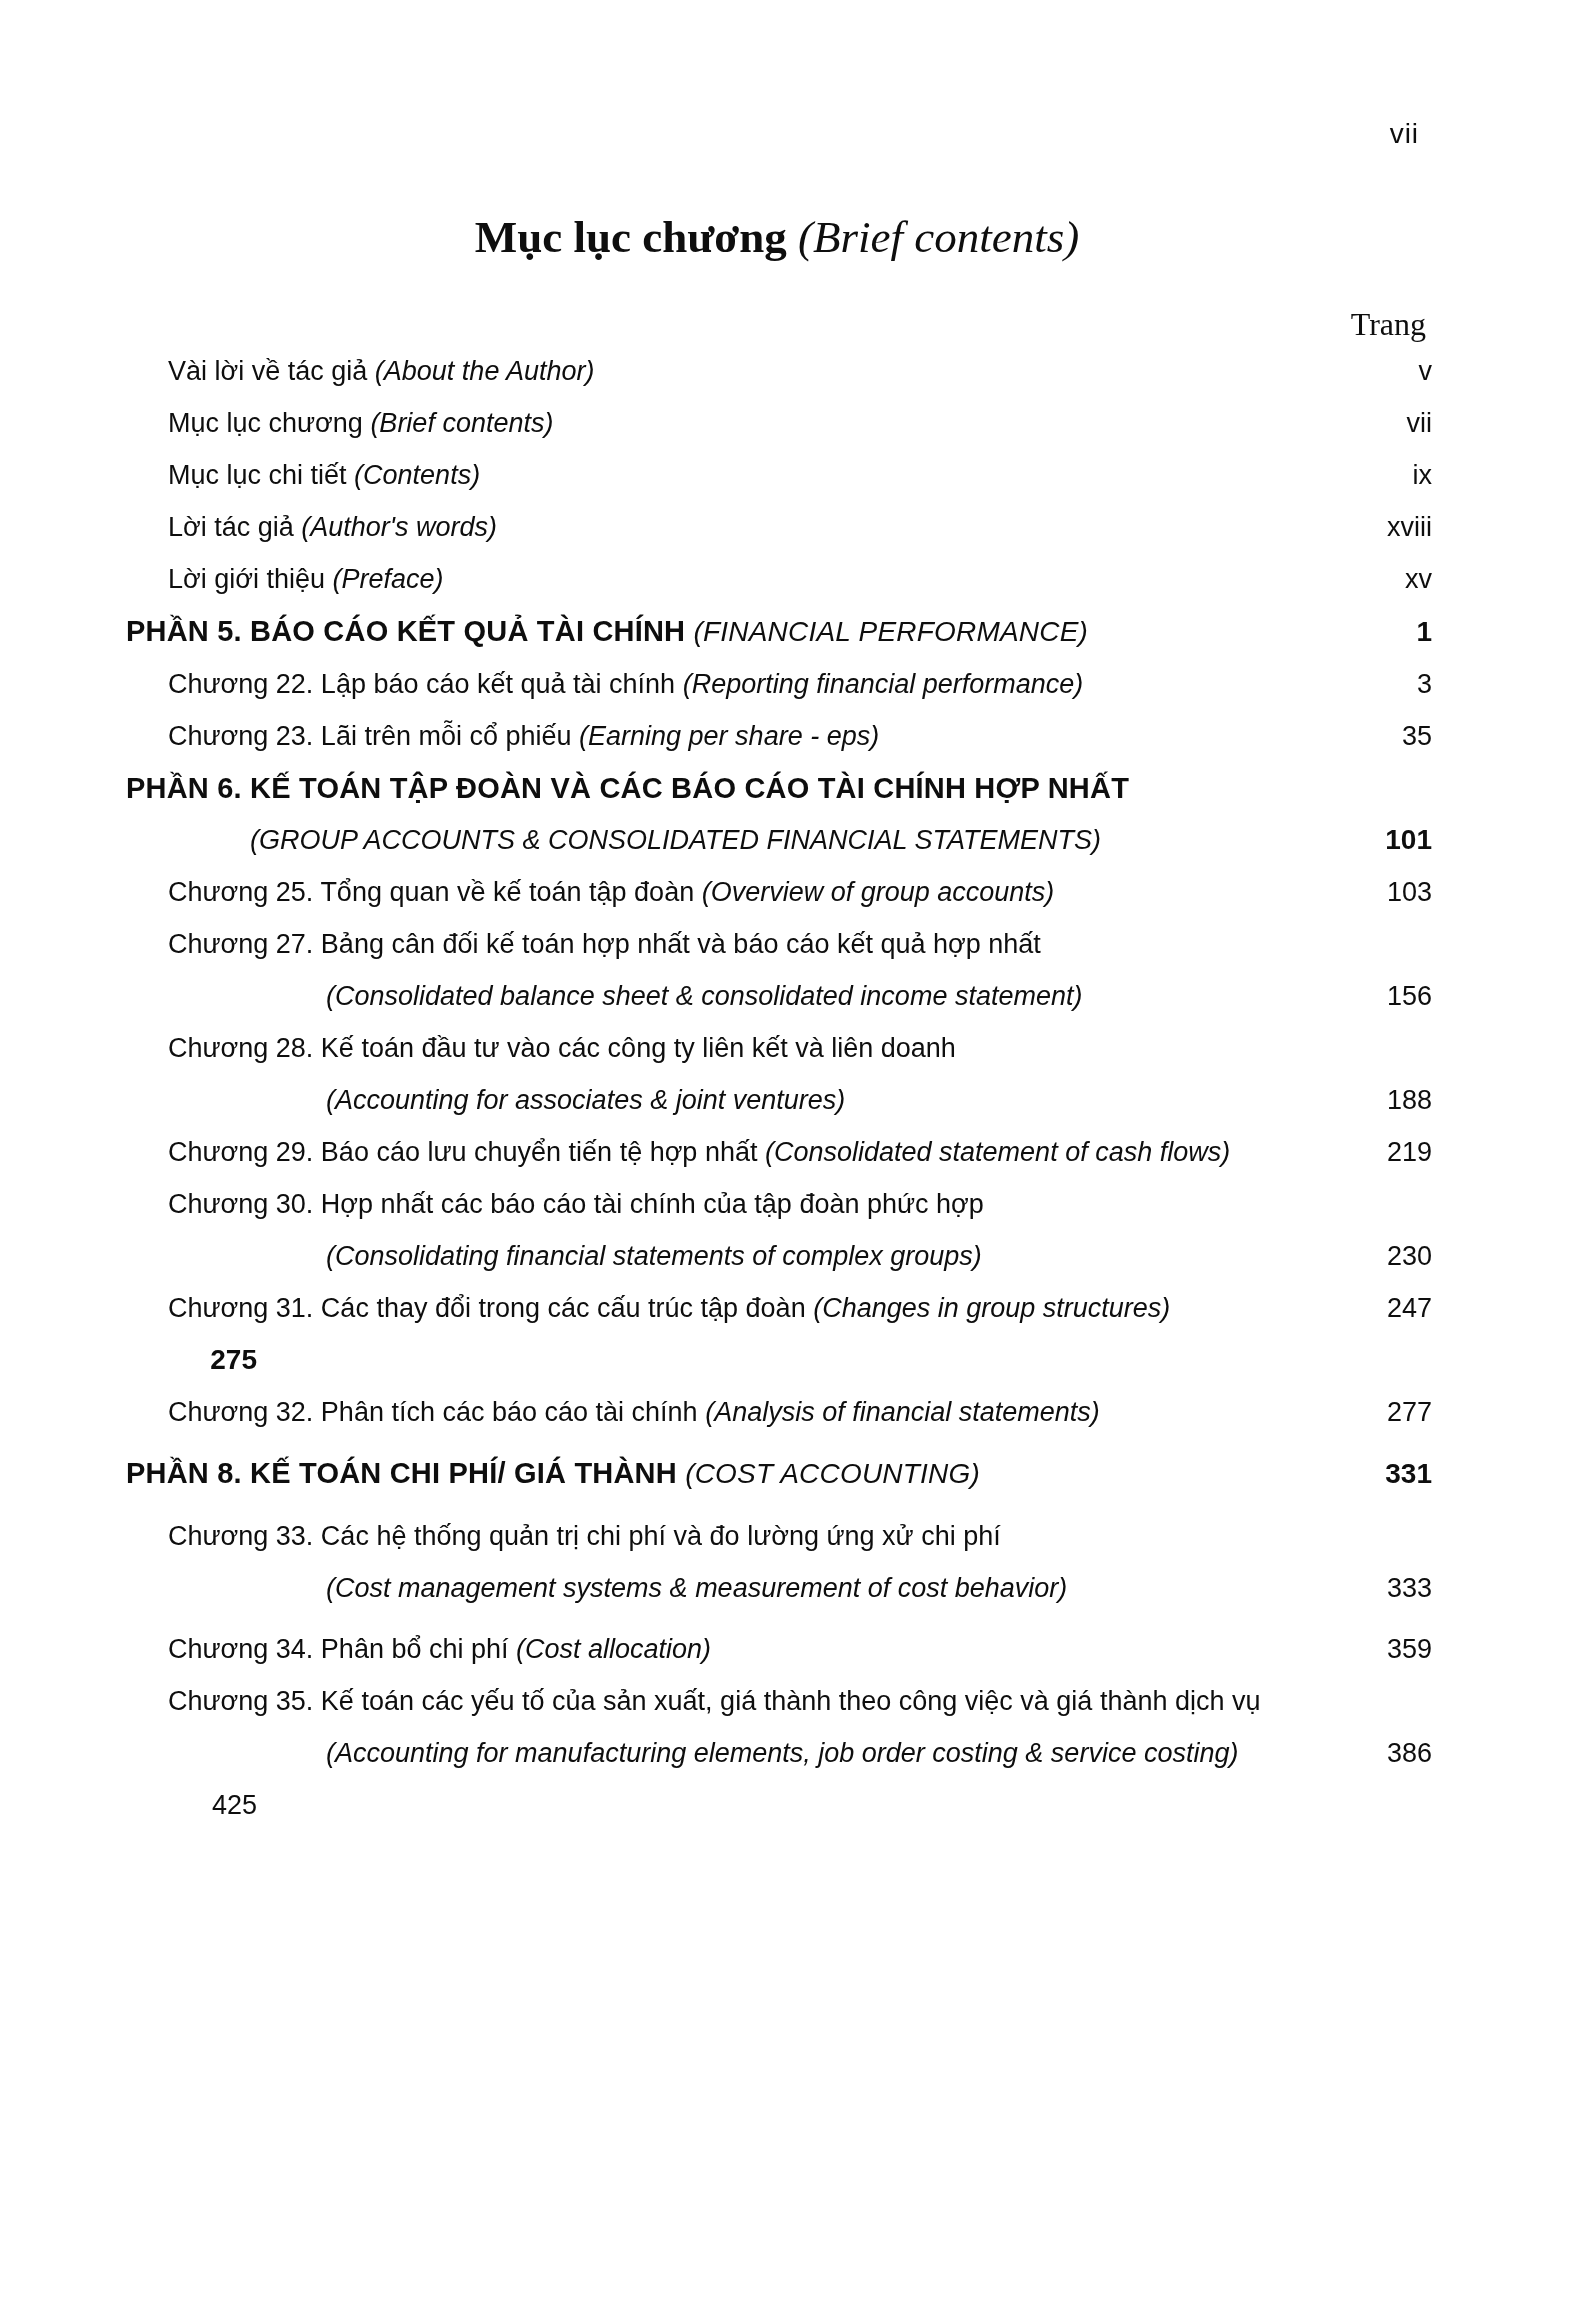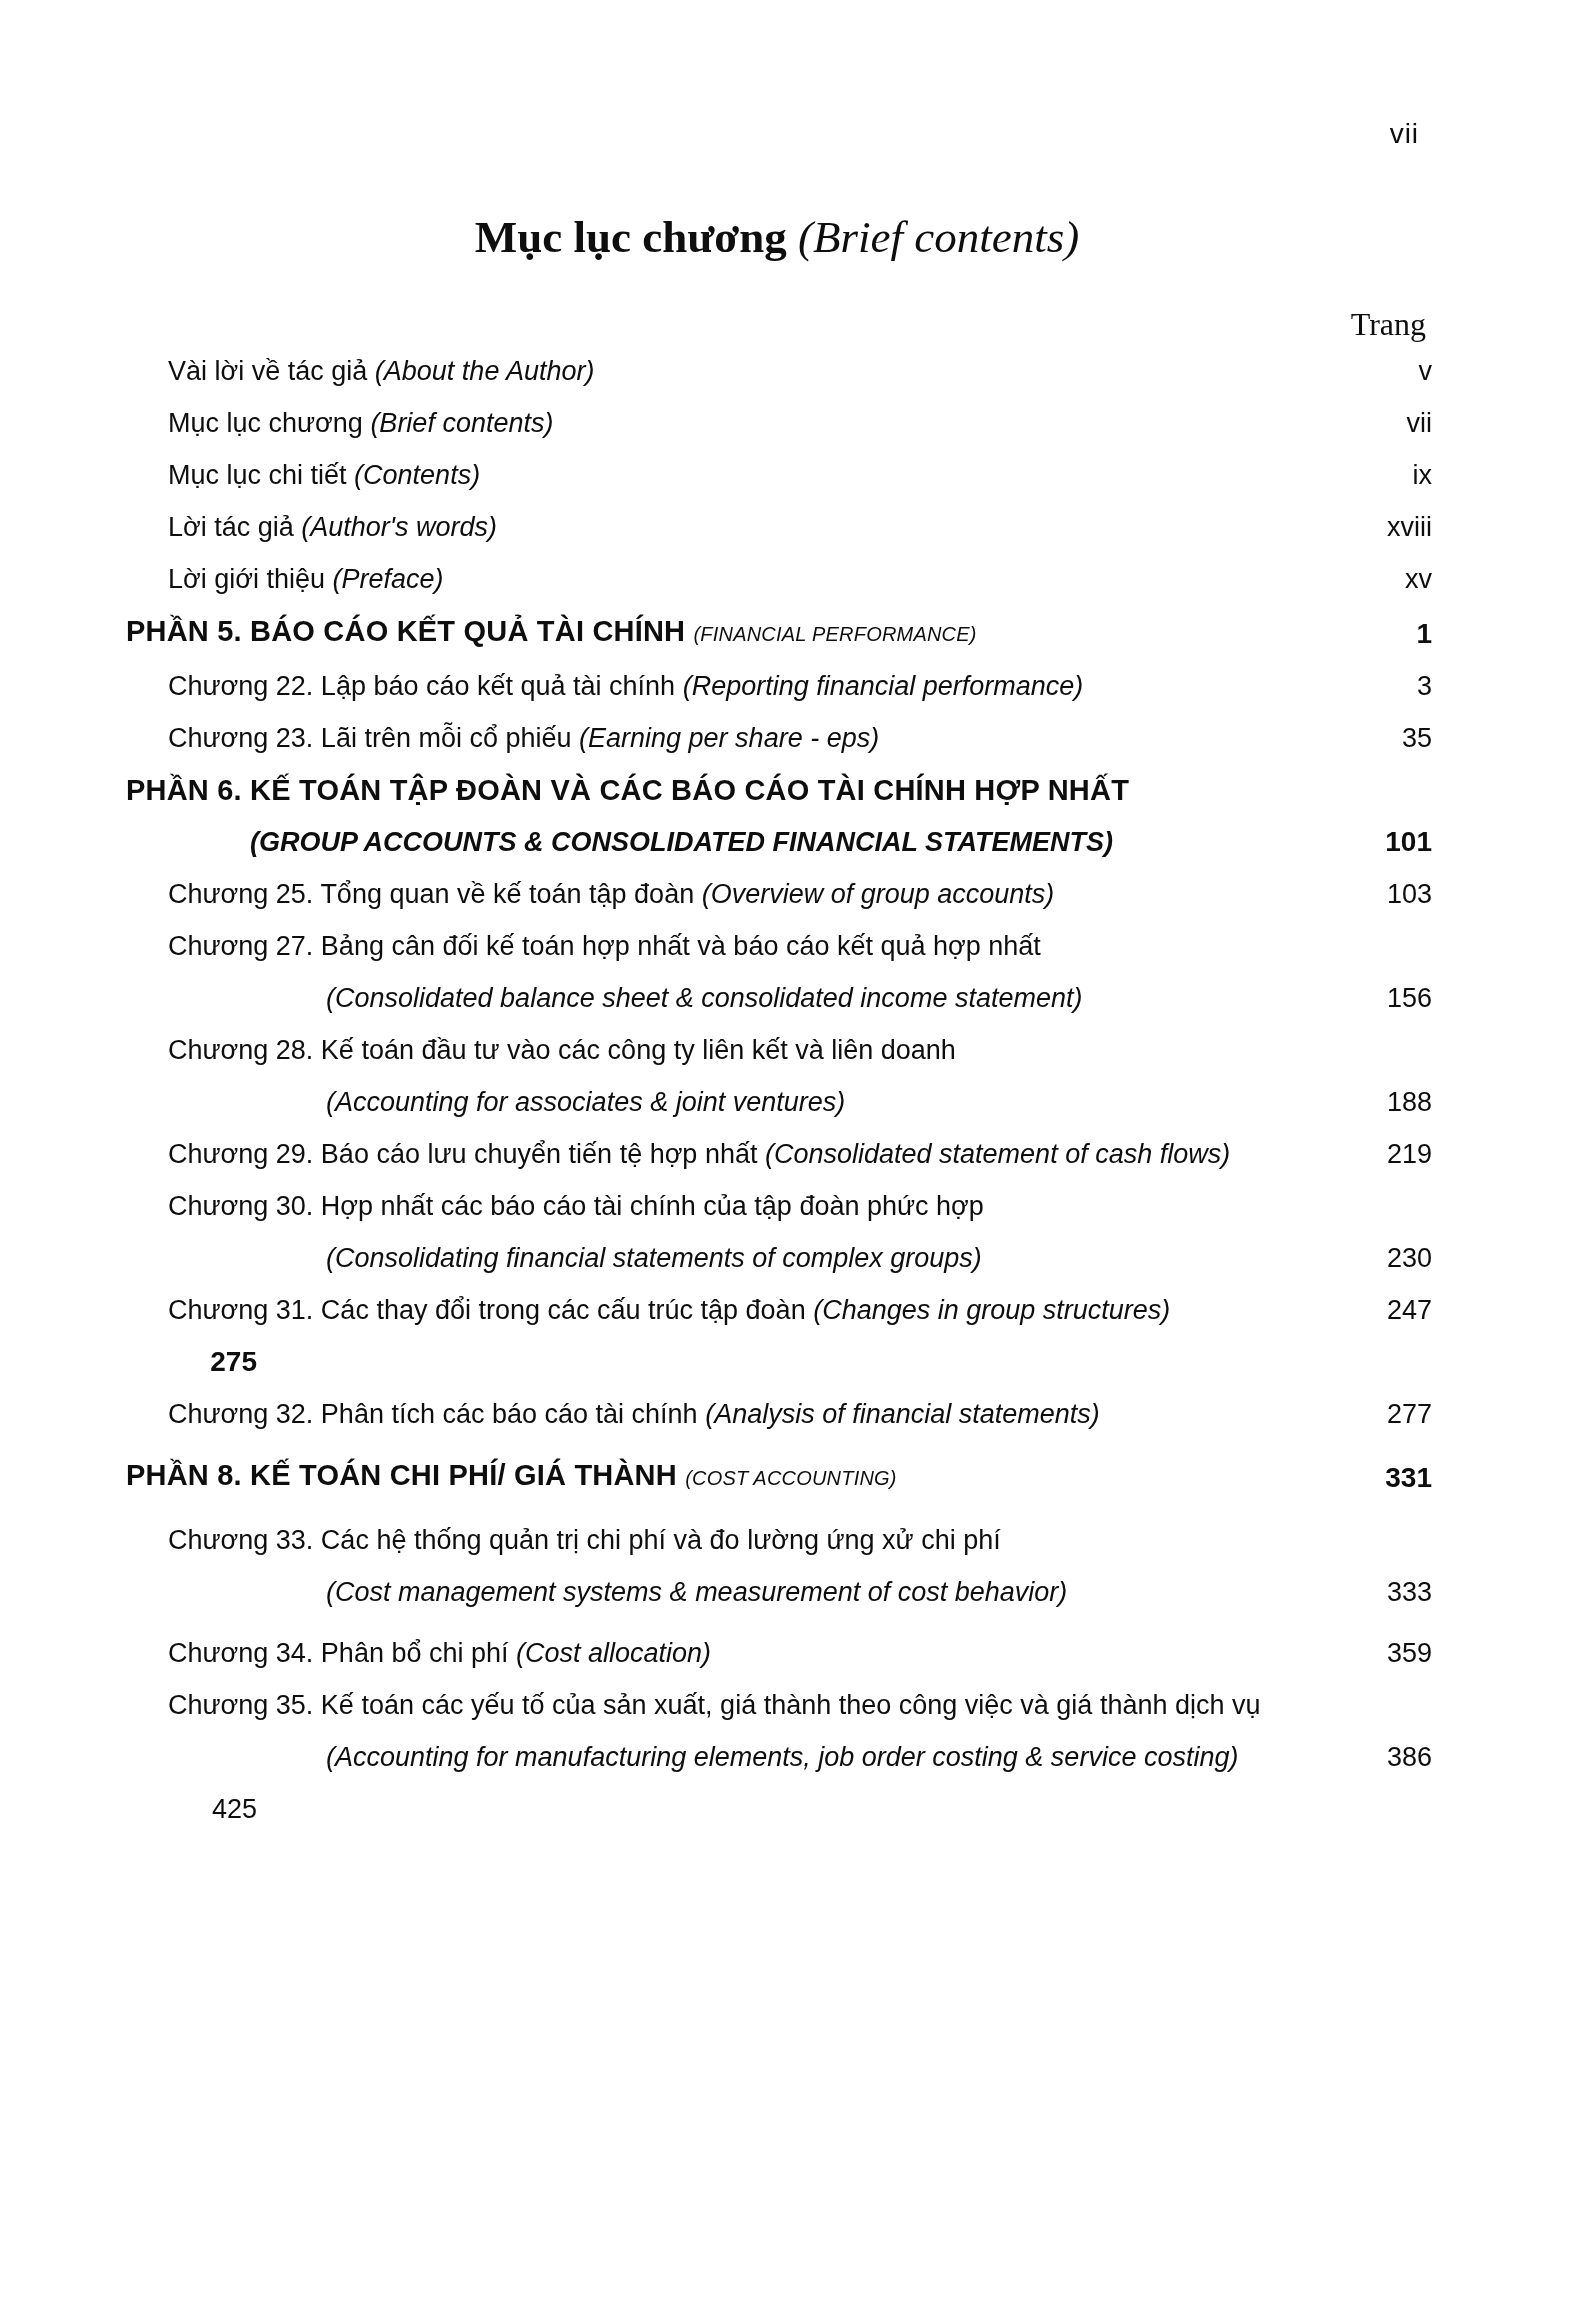--- a/index.html
+++ b/index.html
@@ -40,24 +40,24 @@
   #toc-list{
     position:absolute;top:345px;left:126px;right:161px;
   }
   .row{display:flex;align-items:flex-end;}
   .row .lines{flex:1;min-width:0;}
   .l1,.l2{font-size:27px;line-height:52px;white-space:nowrap;}
   .row.front .l1,
   .row.chapter .l1{padding-left:42px;}
   .row.chapter .l2{padding-left:200px;font-style:italic;}
   .row.part .l1{font-weight:bold;font-size:29px;letter-spacing:0.2px;}
-  .row.part .l2{padding-left:124px;font-style:italic;font-weight:bold;}
+  .row.part .l2{padding-left:124px;font-style:italic;font-weight:normal;}
   .en{font-style:italic;}
   .en.upright{font-style:normal;}
-  .row.part .en{font-weight:normal;font-size:20px;}
+  .row.part .en{font-weight:normal;font-size:28px;}
   .pg{
     width:131px;text-align:right;flex:0 0 auto;
     font-size:27px;line-height:52px;
   }
   .row.part .pg{font-weight:bold;font-size:28px;}
   
   #toc-list > .row:nth-child(18),
   #toc-list > .row:nth-child(19),
   #toc-list > .row:nth-child(20){margin-top:9.4px;}
 </style>

